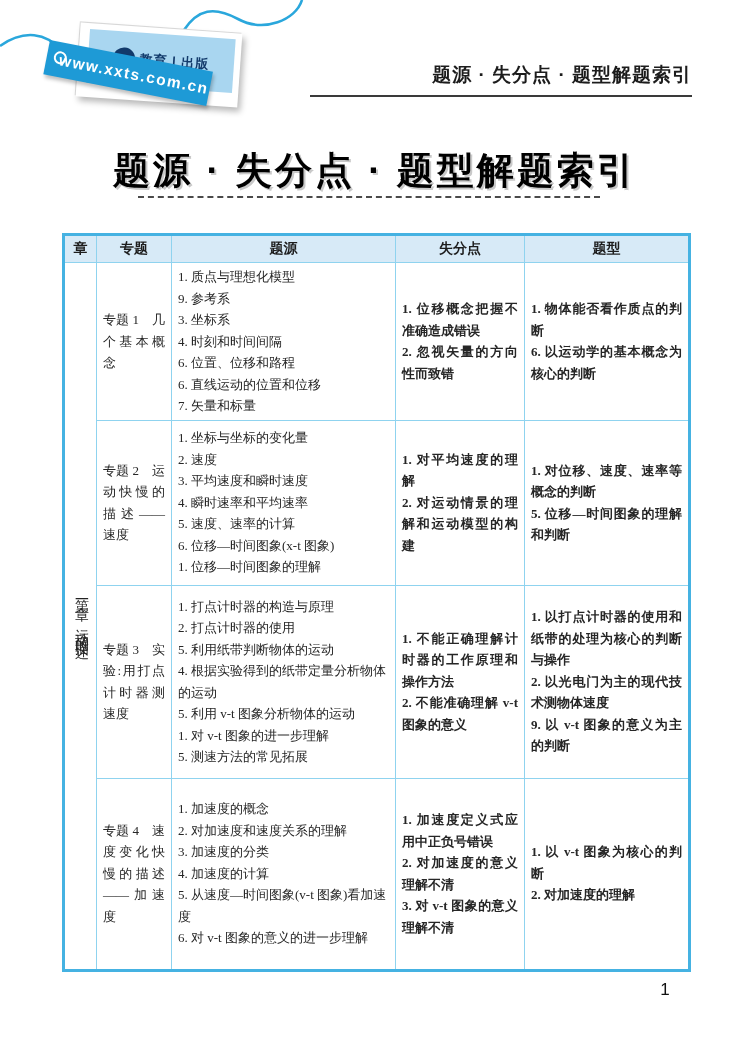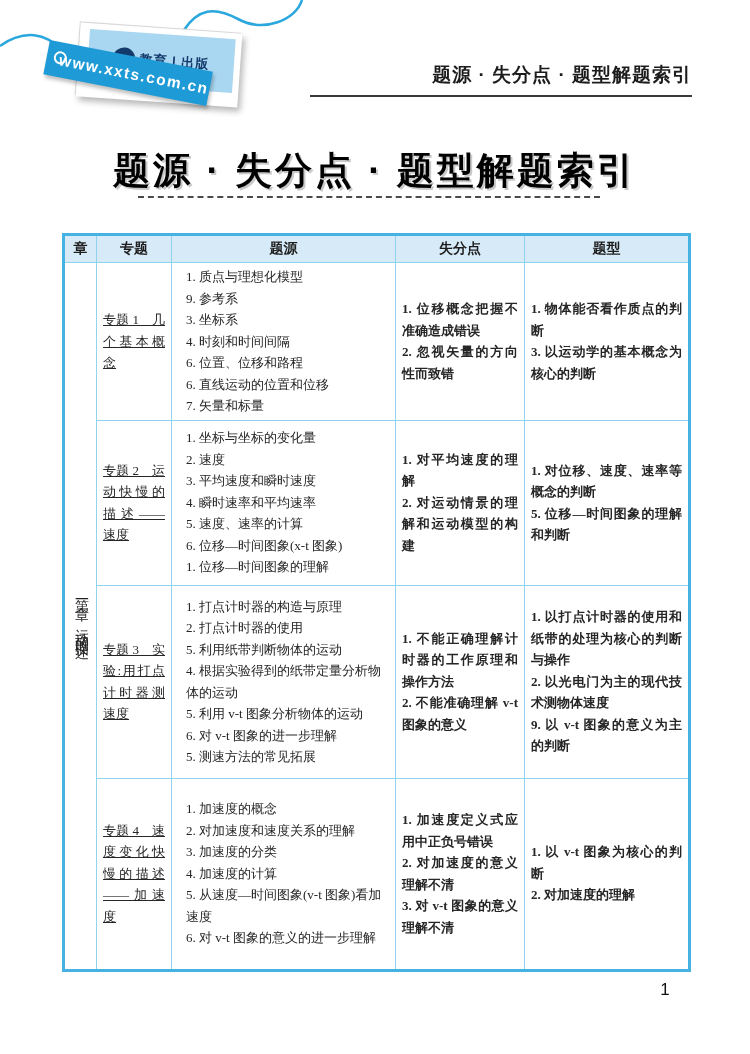--- a/index.html
+++ b/index.html
@@ -87,22 +87,22 @@
   }
   tbody tr:nth-child(1){height:152px;}
   tbody tr:nth-child(2){height:165px;}
   tbody tr:nth-child(3){height:193px;}
   tbody tr:nth-child(4){height:192px;}
   td.chapter-cell{text-align:center;padding:0;}
   td.chapter-cell .vtext{
     writing-mode:vertical-rl;letter-spacing:4px;
     font-size:14px;color:#222;display:inline-block;
   }
-  td.topic-cell{text-align:justify;text-justify:inter-ideograph;padding:3px 6px;text-decoration:underline;}
-  td.source-cell .item{text-align:left;margin-left:8px;}
+  td.topic-cell{text-align:justify;text-justify:inter-ideograph;padding:3px 6px;}
+  td.source-cell .item{text-align:left;}
   td.loss-cell .item, td.type-cell .item{
     text-align:justify;text-justify:inter-ideograph;font-weight:bold;
   }
   
   .page-number{
     position:absolute;left:650px;top:980px;width:30px;text-align:center;
     font-family:"Liberation Sans",sans-serif;font-size:17px;color:#111;
   }
 </style>
 </head>
@@ -161,21 +161,21 @@
             <div class="item">6. 位置、位移和路程</div>
             <div class="item">6. 直线运动的位置和位移</div>
             <div class="item">7. 矢量和标量</div>
           </td>
           <td class="loss-cell">
             <div class="item">1. 位移概念把握不准确造成错误</div>
             <div class="item">2. 忽视矢量的方向性而致错</div>
           </td>
           <td class="type-cell">
             <div class="item">1. 物体能否看作质点的判断</div>
-            <div class="item">3. 以运动学的基本概念为核心的判断</div>
+            <div class="item">6. 以运动学的基本概念为核心的判断</div>
           </td>
         </tr>
         <tr>
           <td class="topic-cell">专题 2　运动快慢的描述——速度</td>
           <td class="source-cell">
             <div class="item">1. 坐标与坐标的变化量</div>
             <div class="item">2. 速度</div>
             <div class="item">3. 平均速度和瞬时速度</div>
             <div class="item">4. 瞬时速率和平均速率</div>
             <div class="item">5. 速度、速率的计算</div>
@@ -192,21 +192,21 @@
           </td>
         </tr>
         <tr>
           <td class="topic-cell">专题 3　实验:用打点计时器测速度</td>
           <td class="source-cell">
             <div class="item">1. 打点计时器的构造与原理</div>
             <div class="item">2. 打点计时器的使用</div>
             <div class="item">5. 利用纸带判断物体的运动</div>
             <div class="item">4. 根据实验得到的纸带定量分析物体的运动</div>
             <div class="item">5. 利用 v-t 图象分析物体的运动</div>
-            <div class="item">6. 对 v-t 图象的进一步理解</div>
+            <div class="item">1. 对 v-t 图象的进一步理解</div>
             <div class="item">5. 测速方法的常见拓展</div>
           </td>
           <td class="loss-cell">
             <div class="item">1. 不能正确理解计时器的工作原理和操作方法</div>
             <div class="item">2. 不能准确理解 v-t 图象的意义</div>
           </td>
           <td class="type-cell">
             <div class="item">1. 以打点计时器的使用和纸带的处理为核心的判断与操作</div>
             <div class="item">2. 以光电门为主的现代技术测物体速度</div>
             <div class="item">9. 以 v-t 图象的意义为主的判断</div>

